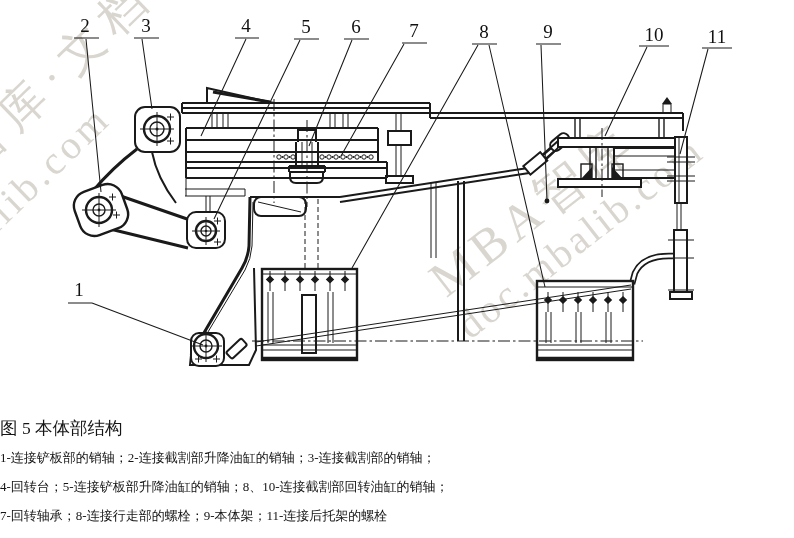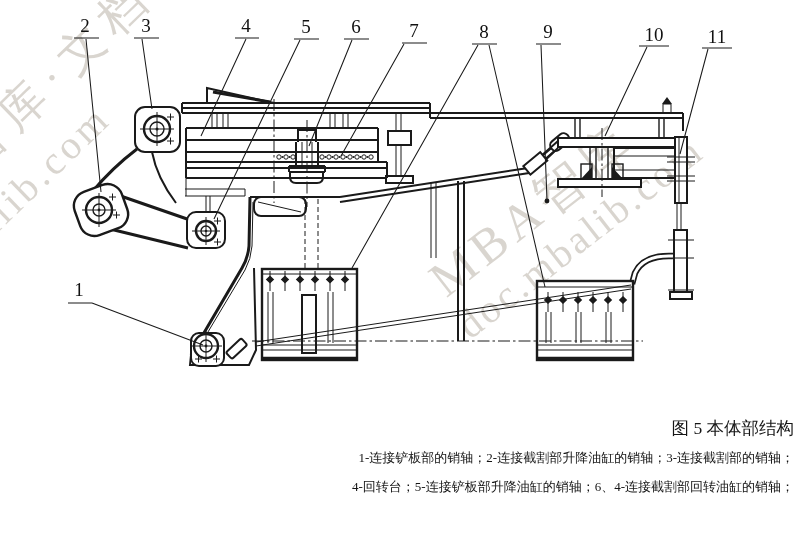--- a/index.html
+++ b/index.html
@@ -17,21 +17,21 @@
   .s15{fill:none;stroke:#1a1a1a;stroke-width:1.4;}
   .s2{fill:none;stroke:#1a1a1a;stroke-width:2;}
   .s25{fill:none;stroke:#1a1a1a;stroke-width:2.4;}
   .s3{fill:none;stroke:#1a1a1a;stroke-width:3;}
   .ld{fill:none;stroke:#1a1a1a;stroke-width:1.05;}
   .cl{stroke-dasharray:12 3 2.5 3;}
   .hid{stroke-dasharray:5 3;}
   .wfill{fill:#ffffff;}
   .blk{fill:#1a1a1a;stroke:none;}
   text.callout{font-family:"Liberation Serif","DejaVu Serif",serif;font-size:19px;fill:#111;text-anchor:middle;}
-  .caption{position:absolute;left:0;right:0;top:414px;z-index:3;text-align:right;color:#151515;}
+  .caption{position:absolute;left:0;right:0;top:414px;z-index:3;text-align:left;color:#151515;}
   .cap-title{font-size:17.5px;line-height:29px;}
   .cap-line{font-size:13px;line-height:29px;}
 </style>
 </head>
 <body>
 
 <div class="page">
 
   <div class="watermark wm-a">智库·文档</div>
   <div class="watermark wm-b">mbalib.com</div>
@@ -221,16 +221,17 @@
       <text class="callout" x="484" y="38">8</text>
       <text class="callout" x="548" y="38">9</text>
       <text class="callout" x="654" y="41">10</text>
       <text class="callout" x="717" y="43">11</text>
     </g>
   </svg>
 
   <div class="caption">
     <div class="cap-title">图 5 本体部结构</div>
     <div class="cap-line">1-连接铲板部的销轴；2-连接截割部升降油缸的销轴；3-连接截割部的销轴；</div>
-    <div class="cap-line">4-回转台；5-连接铲板部升降油缸的销轴；6、4-连接截割部回转油缸的销轴；</div>
+    <div class="cap-line">4-回转台；5-连接铲板部升降油缸的销轴；8、10-连接截割部回转油缸的销轴；</div>
+    <div class="cap-line">7-回转轴承；8-连接行走部的螺栓；9-本体架；11-连接后托架的螺栓</div>
   </div>
 
 </div>
 
 </body></html>

